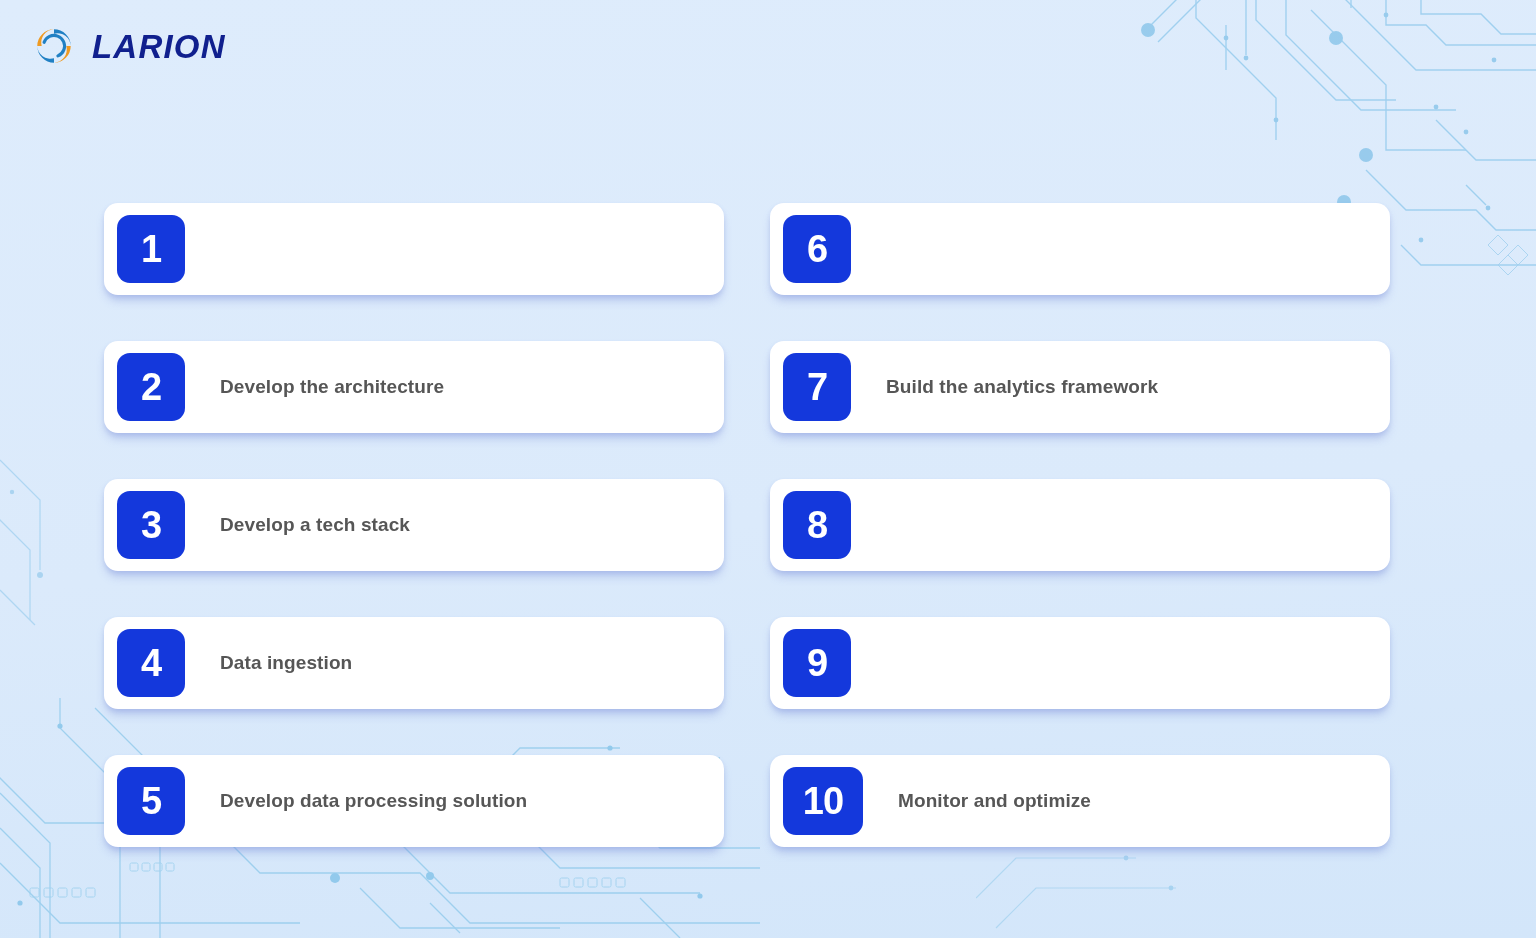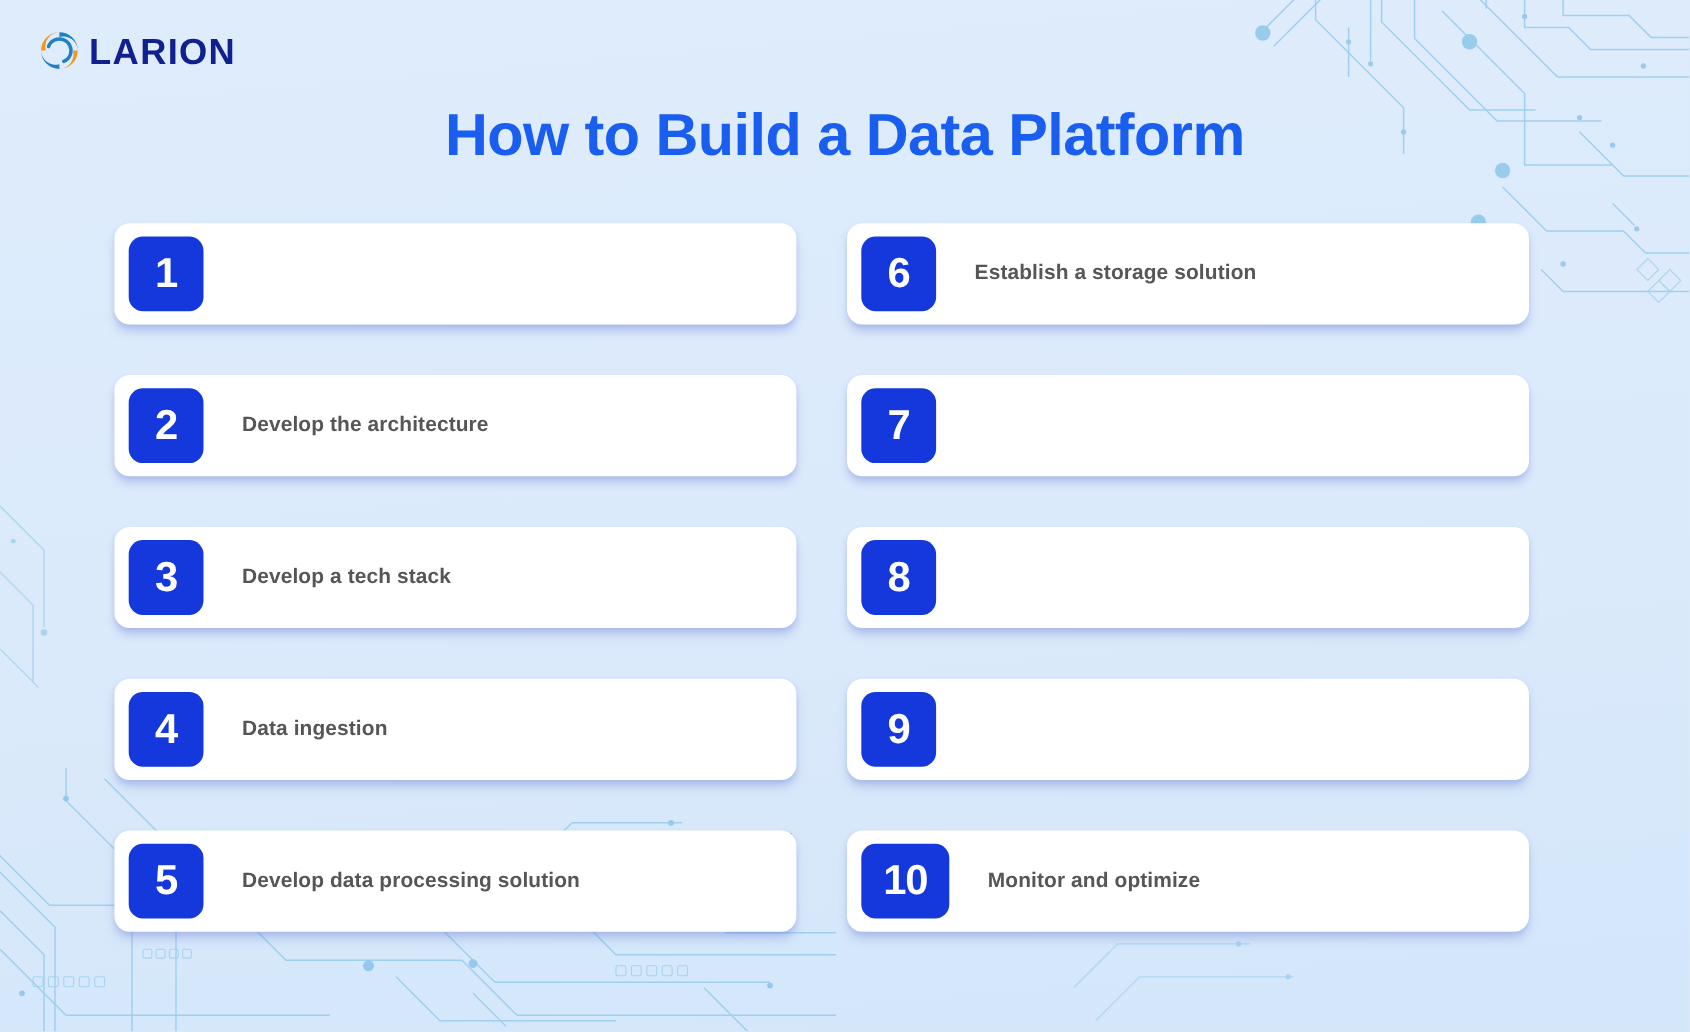--- a/index.html
+++ b/index.html
@@ -34,21 +34,22 @@
   .circuit-br { bottom: 0; right: 300px; width: 260px; height: 120px; opacity: .5; }
   .circuit-ml { top: 420px; left: 0; width: 120px; height: 260px; opacity: .45; }
 
   
   .logo-wrap {
     position: absolute;
     left: 32px;
     top: 24px;
     display: flex;
     align-items: center;
-    gap: 5px;
+    gap: 16px;
+    font-style: italic;
   }
   .logo-mark { width: 44px; height: 44px; display: block; }
   .logo-text {
     font-size: 33px;
     font-weight: bold;
     letter-spacing: 1.2px;
     color: #10208e;
     line-height: 1;
   }
 
@@ -232,21 +233,20 @@
         <path d="M50 12 A38 38 0 0 1 88 50 A30 30 0 0 0 50 22 Z" fill="#2080c4"></path>
         <path d="M88 50 A38 38 0 0 1 50 88 A30 30 0 0 0 78 50 Z" fill="#ee9a22"></path>
         <path d="M50 88 A38 38 0 0 1 12 50 A30 30 0 0 0 50 78 Z" fill="#2080c4"></path>
         <path d="M12 50 A38 38 0 0 1 50 12 A30 30 0 0 0 22 50 Z" fill="#ee9a22"></path>
         <circle cx="50" cy="50" r="24" fill="none" stroke="#2080c4" stroke-width="7" stroke-dasharray="95 160" transform="rotate(200 50 50)"></circle>
       </g>
     </svg>
     <span class="logo-text">LARION</span>
   </div>
 
-  <h1 class="page-title">How to Build a Data Platform</h1>
 
   <div class="steps">
 
     <div class="step-card">
       <div class="step-badge">1</div>
     </div>
 
     <div class="step-card">
       <div class="step-badge">2</div>
       <div class="step-label">Develop the architecture</div>
@@ -262,25 +262,25 @@
       <div class="step-label">Data ingestion</div>
     </div>
 
     <div class="step-card">
       <div class="step-badge">5</div>
       <div class="step-label">Develop data processing solution</div>
     </div>
 
     <div class="step-card">
       <div class="step-badge">6</div>
-      <div class="step-label">Establish a storage solution</div>
     </div>
 
     <div class="step-card">
       <div class="step-badge">7</div>
+      <div class="step-label">Build the analytics framework</div>
     </div>
 
     <div class="step-card">
       <div class="step-badge">8</div>
     </div>
 
     <div class="step-card">
       <div class="step-badge">9</div>
     </div>
 

